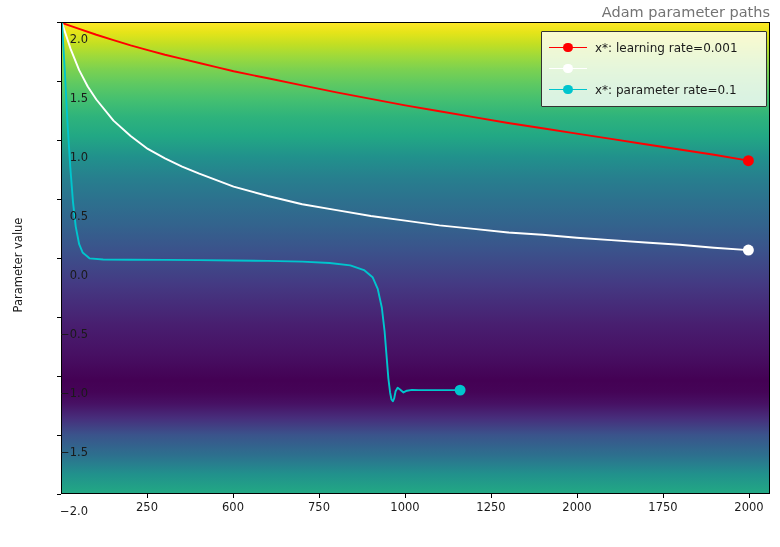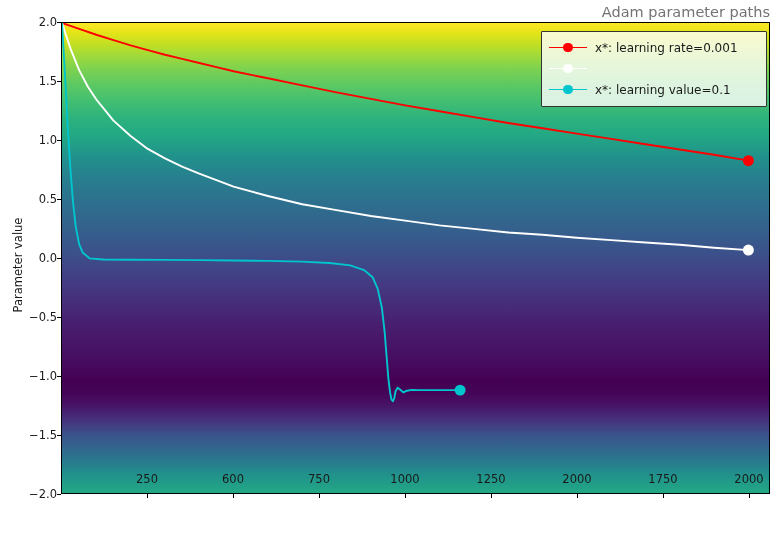--- a/index.html
+++ b/index.html
@@ -79,22 +79,22 @@
   .tick-mark { position: absolute; background: #000000; }
   .tick-mark.y { left: 57px; width: 4px; height: 1px; }
   .tick-mark.x { top: 494px; width: 1px; height: 4px; }
 
   .tick-label {
     position: absolute;
     font-size: 11.5px;
     color: #1a1a1a;
     white-space: nowrap;
   }
-  .tick-label.y { right: 723px; text-align: right; transform: translateY(-50%); }
-  .tick-label.x { top: 472px; text-align: center; transform: translateX(-50%); }
+  .tick-label.y { right: 692px; text-align: right; transform: translateY(-50%); margin-top: 17px; }
+  .tick-label.x { top: 500px; text-align: center; transform: translateX(-50%); }
 
   #xlabel {
     position: absolute;
     left: 61px; top: 521px;
     width: 709px;
     text-align: center;
     font-size: 11.5px;
     color: #1a1a1a;
   }
   #ylabel {
@@ -222,17 +222,17 @@
       <span class="legend-swatch">
         <span class="lline" style="background:#ffffff"></span>
         <span class="ldot" style="background:#ffffff"></span>
       </span>
     </div>
     <div class="legend-row">
       <span class="legend-swatch">
         <span class="lline" style="background:#00c5cd"></span>
         <span class="ldot" style="background:#00c5cd"></span>
       </span>
-      <span class="legend-text">x*: learning value=0.1</span>
+      <span class="legend-text">x*: parameter rate=0.1</span>
     </div>
   </div>
 
 </div>
 
 </body></html>

